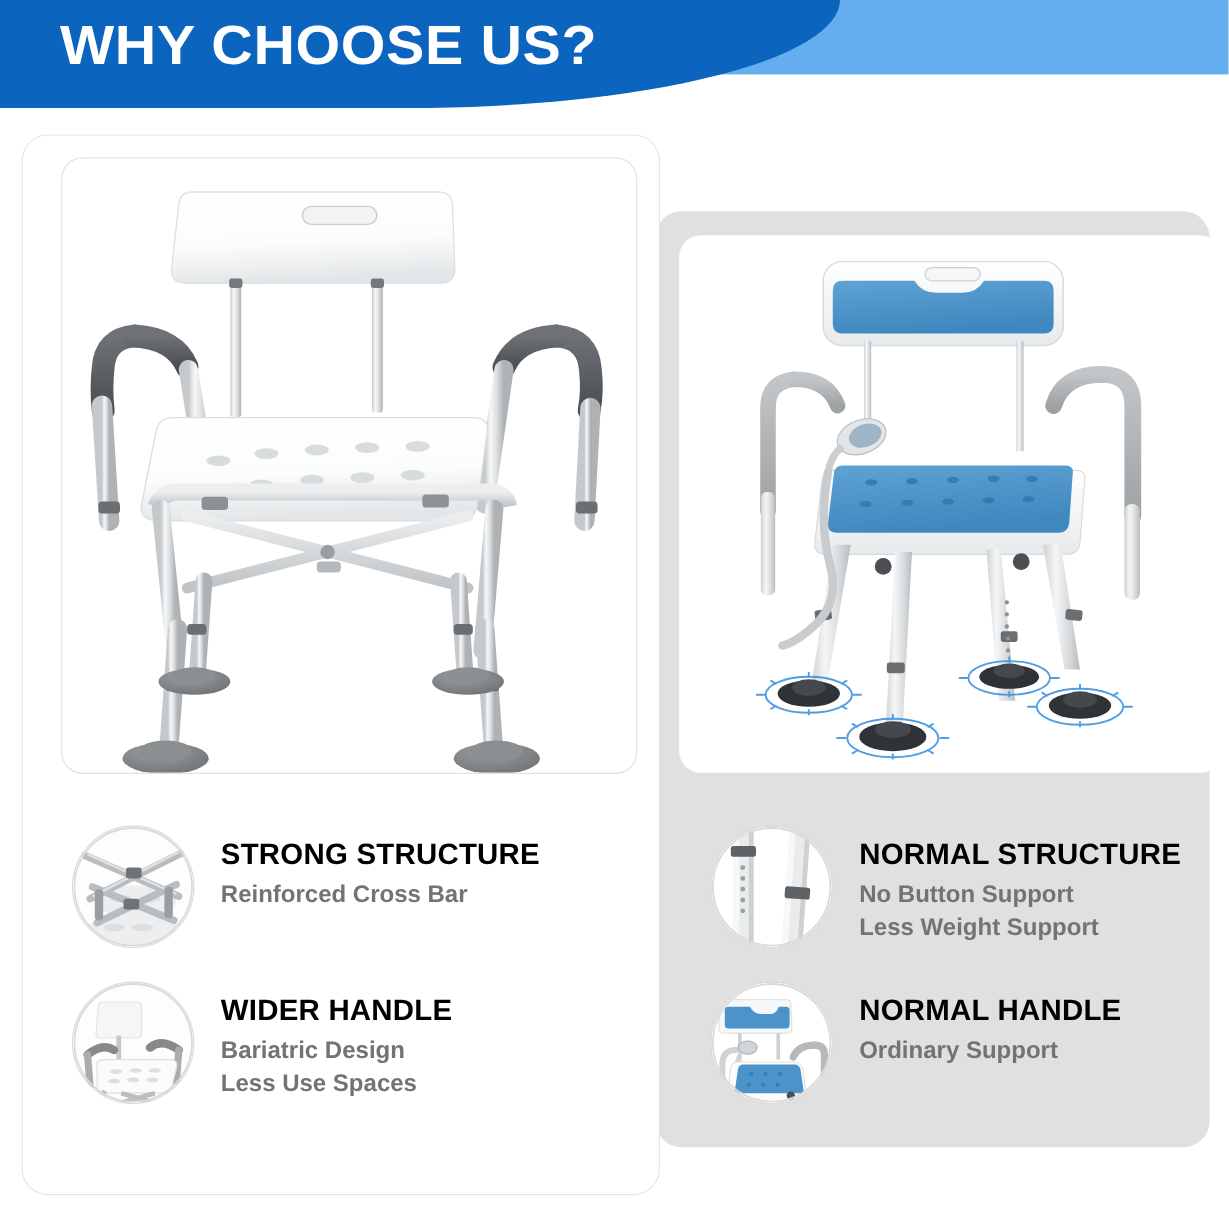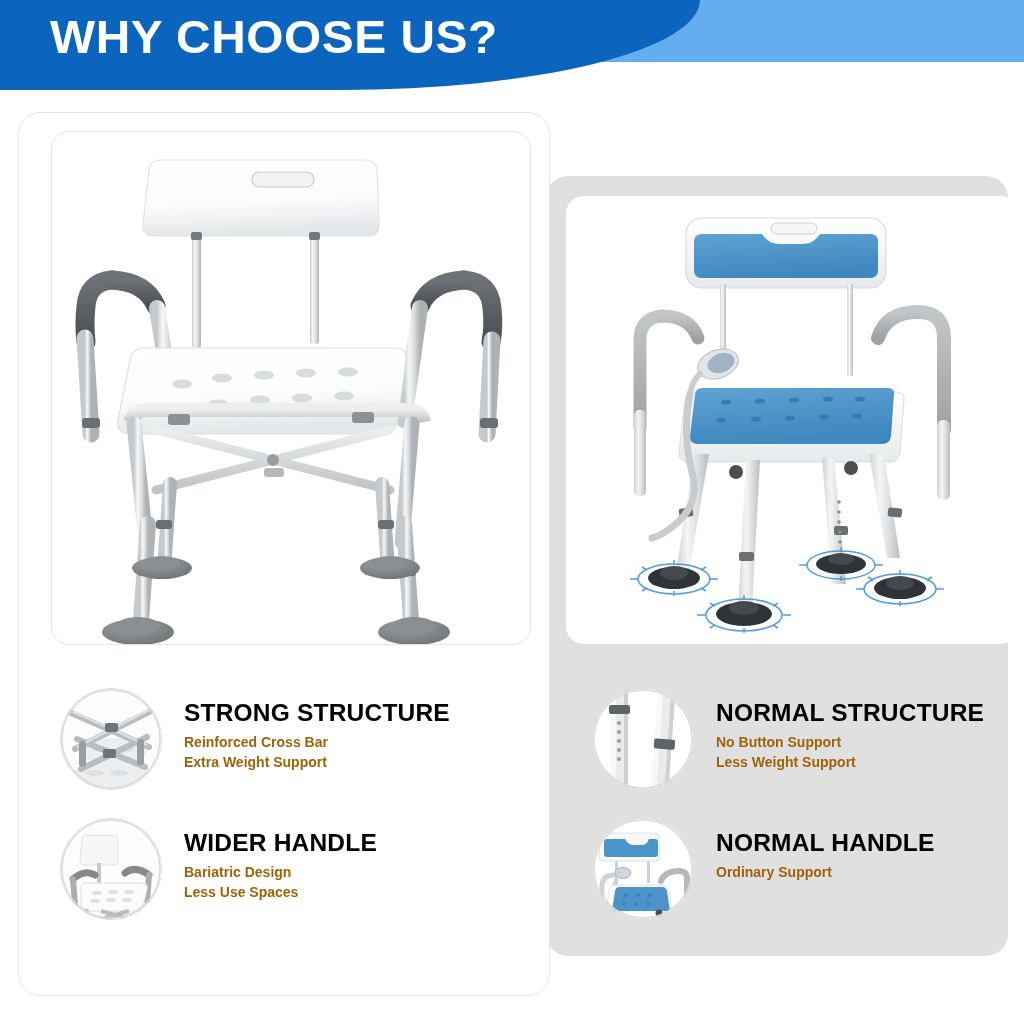--- a/index.html
+++ b/index.html
@@ -71,21 +71,21 @@
     border:1px solid #d9d9d9;
     background:#ffffff;
     overflow:hidden;position:relative;flex:0 0 auto;
   }
   .f-text{margin-left:22px;padding-top:12px;}
   .f-title{
     color:#000000;font-size:24.5px;font-weight:bold;letter-spacing:0.2px;
     line-height:1.05;white-space:nowrap;
   }
   .f-line{
-    color:#a16207;font-size:14px;font-weight:bold;line-height:1.28;
+    color:#737373;font-size:20px;font-weight:bold;line-height:1.28;
     white-space:nowrap;margin-top:2px;
   }
   .f-line.first{margin-top:8px;}
 
   .feat-l1{left:60px;top:688px;}
   .feat-l2{left:60px;top:818px;justify-content:flex-end;}
   .feat-r1{left:592px;top:688px;justify-content:center;}
   .feat-r2{left:592px;top:818px;}
 
   
@@ -391,21 +391,20 @@
         <g fill="#9a9ea1">
           <rect x="18" y="52" width="7" height="26" rx="3"></rect>
           <rect x="76" y="50" width="7" height="26" rx="3"></rect>
         </g>
         <circle cx="50" cy="50" r="49" fill="none" stroke="#d9d9d9" stroke-width="1.5"></circle>
       </svg>
     </div>
     <div class="f-text">
       <div class="f-title">STRONG STRUCTURE</div>
       <div class="f-line first">Reinforced Cross Bar</div>
-      <div class="f-line">Extra Weight Support</div>
     </div>
   </div>
 
   <div class="feature feat-l2">
     <div class="f-icon">
       <svg viewBox="0 0 100 100" width="100" height="100">
         <rect width="100" height="100" fill="#fdfdfd"></rect>
         <path d="M24 16 q-3 0 -3 4 l-2 22 q0 4 4 4 h30 q4 0 4 -4 v-22 q0 -4 -4 -4 z" fill="#f4f6f7" stroke="#e0e3e5" stroke-width="1"></path>
         <rect x="36" y="44" width="4" height="42" fill="#c4c8cb"></rect>
         <path d="M12 60 q12 -10 22 -4" stroke="#85898c" stroke-width="7" fill="none" stroke-linecap="round"></path>

